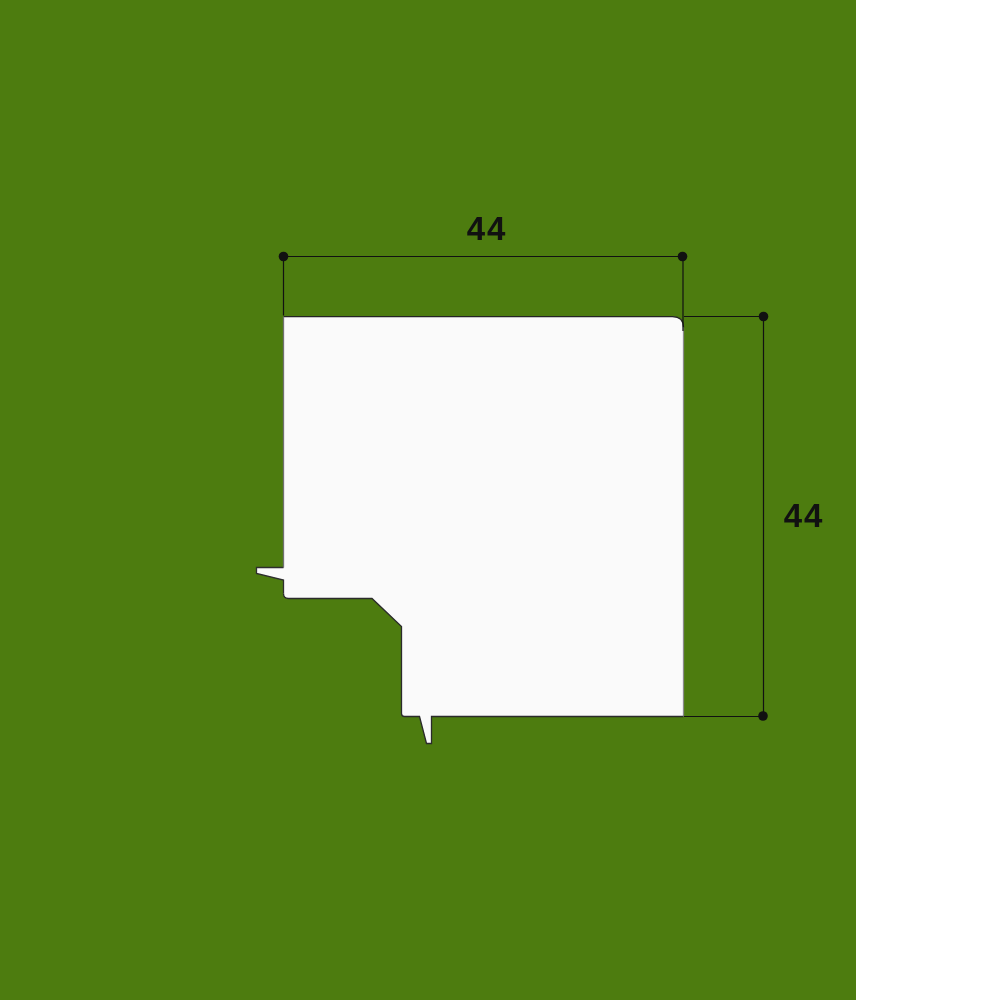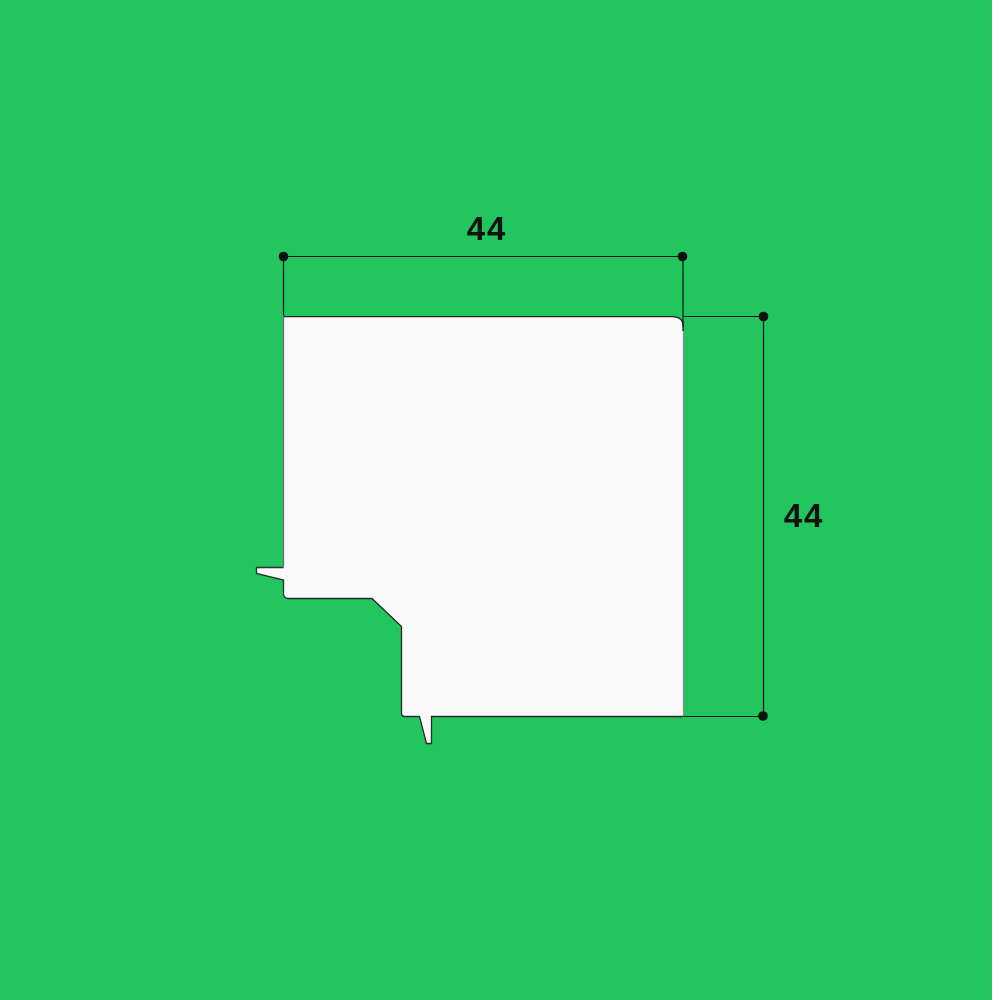--- a/index.html
+++ b/index.html
@@ -1,16 +1,16 @@
 <!DOCTYPE html>
 <html><head>
 <meta charset="utf-8">
 <style>
   html,body{margin:0;padding:0;background:#ffffff;}
-  .wrap{width:992px;height:1000px;position:relative;background:#22c55e;}
+  .wrap{width:856px;height:1000px;position:relative;background:#4d7c0f;}
   svg{display:block;}
   text{font-family:"Liberation Sans",sans-serif;font-weight:bold;fill:#111;}
 </style>
 </head>
 <body>
 
 <div class="wrap">
 <svg width="1000" height="1000" viewBox="0 0 1000 1000">
 
   <path d="M 283.5,316.5 H 672.5 Q 683.5,316.5 683.5,327.5 V 716.5 H 431.5 V 743.5 L 426.5,743.5 L 419.5,716.5 H 404.5 Q 401.5,716.5 401.5,713.5 V 626.5 L 372,598.5 H 288.5 Q 283.5,598.5 283.5,593.5 V 580 L 256.5,573.5 V 567.5 H 283.5 Z" fill="#fafafa" stroke="none"></path>

